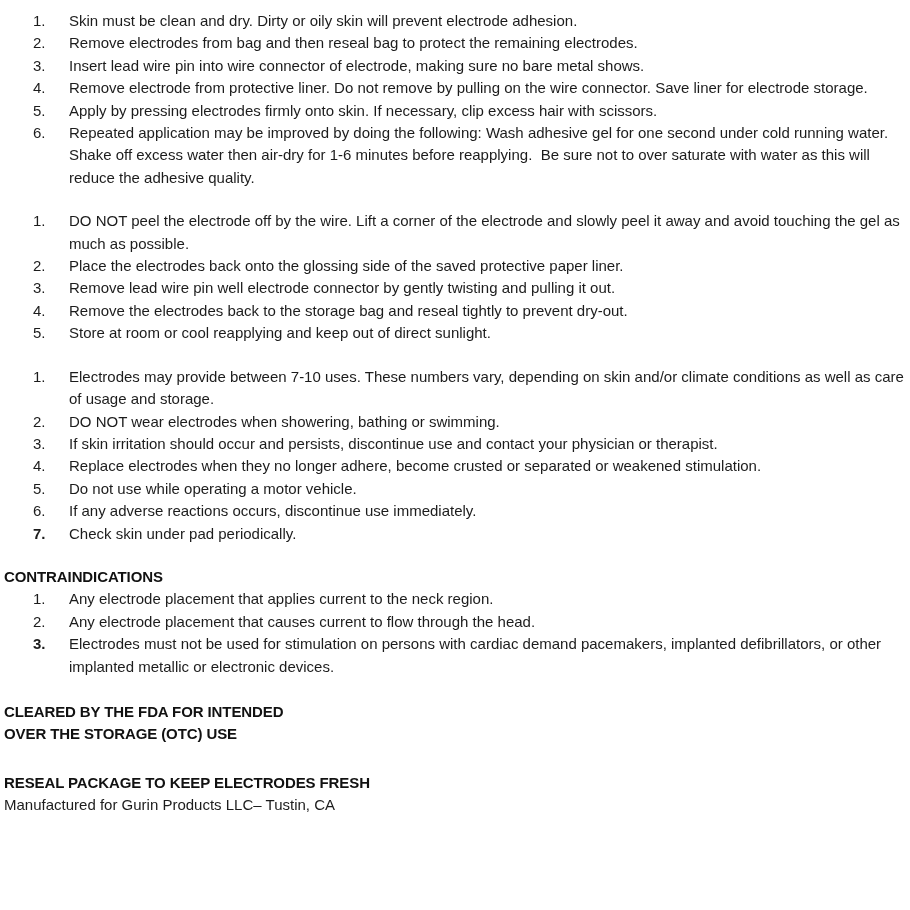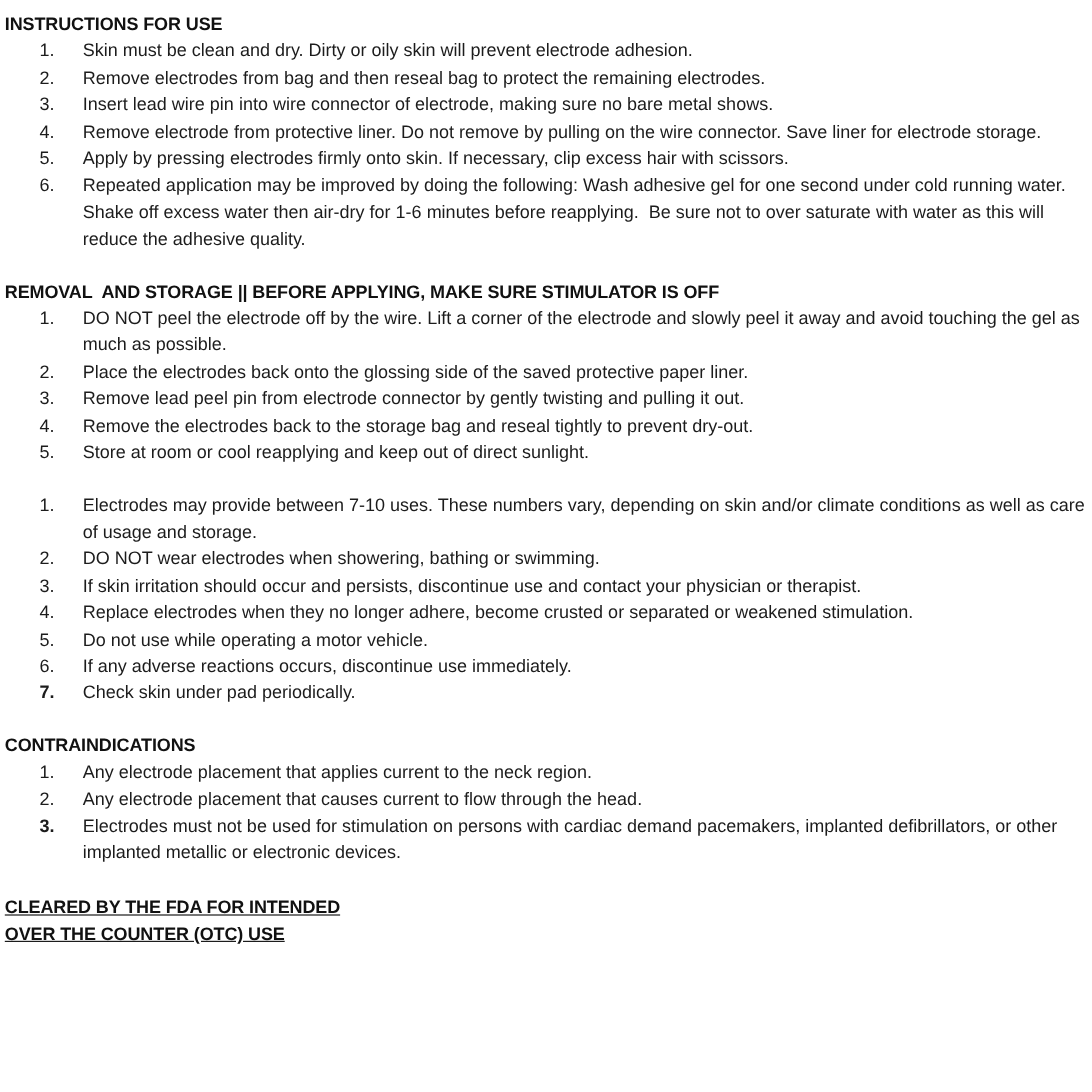--- a/index.html
+++ b/index.html
@@ -34,28 +34,27 @@
     flex: none;
     width: 36px;
     margin-left: 29px;
   }
   .num.bold { font-weight: 700; }
   .txt {
     flex: 1;
     white-space: pre-wrap;
     max-width: 836px;
   }
-  .footer-block { margin-top: 23px; text-decoration: underline; }
+  .footer-block { margin-top: 23px; }
   .footer-block.reseal { margin-top: 26px; }
 </style>
 </head>
 <body>
 
 <main>
-  <div class="title">INSTRUCTIONS FOR USE</div>
 
   <div>
       <section>
         <div class="list">
           <div class="li">
             <span class="num">1.</span>
             <span class="txt">Skin must be clean and dry. Dirty or oily skin will prevent electrode adhesion.</span>
           </div>
           <div class="li">
             <span class="num">2.</span>
@@ -73,33 +72,32 @@
             <span class="num">5.</span>
             <span class="txt">Apply by pressing electrodes firmly onto skin. If necessary, clip excess hair with scissors.</span>
           </div>
           <div class="li">
             <span class="num">6.</span>
             <span class="txt">Repeated application may be improved by doing the following: Wash adhesive gel for one second under cold running water. Shake off excess water then air-dry for 1-6 minutes before reapplying.  Be sure not to over saturate with water as this will reduce the adhesive quality.</span>
           </div>
         </div>
       </section>
       <section>
-        <div class="heading">REMOVAL  AND STORAGE || BEFORE APPLYING, MAKE SURE STIMULATOR IS OFF</div>
         <div class="list">
           <div class="li">
             <span class="num">1.</span>
             <span class="txt">DO NOT peel the electrode off by the wire. Lift a corner of the electrode and slowly peel it away and avoid touching the gel as much as possible.</span>
           </div>
           <div class="li">
             <span class="num">2.</span>
             <span class="txt">Place the electrodes back onto the glossing side of the saved protective paper liner.</span>
           </div>
           <div class="li">
             <span class="num">3.</span>
-            <span class="txt">Remove lead peel pin from electrode connector by gently twisting and pulling it out.</span>
+            <span class="txt">Remove lead wire pin well electrode connector by gently twisting and pulling it out.</span>
           </div>
           <div class="li">
             <span class="num">4.</span>
             <span class="txt">Remove the electrodes back to the storage bag and reseal tightly to prevent dry-out.</span>
           </div>
           <div class="li">
             <span class="num">5.</span>
             <span class="txt">Store at room or cool reapplying and keep out of direct sunlight.</span>
           </div>
         </div>
@@ -150,16 +148,20 @@
           <div class="li">
             <span class="num bold">3.</span>
             <span class="txt">Electrodes must not be used for stimulation on persons with cardiac demand pacemakers, implanted defibrillators, or other implanted metallic or electronic devices.</span>
           </div>
         </div>
       </section>
     </div>
 
   <div class="footer-block">
     <div class="heading">CLEARED BY THE FDA FOR INTENDED</div>
-    <div class="heading">OVER THE COUNTER (OTC) USE</div>
+    <div class="heading">OVER THE STORAGE (OTC) USE</div>
   </div>
 
+  <div class="footer-block reseal">
+    <div class="heading">RESEAL PACKAGE TO KEEP ELECTRODES FRESH</div>
+    <div>Manufactured for Gurin Products LLC– Tustin, CA</div>
+  </div>
 </main>
 
 </body></html>

